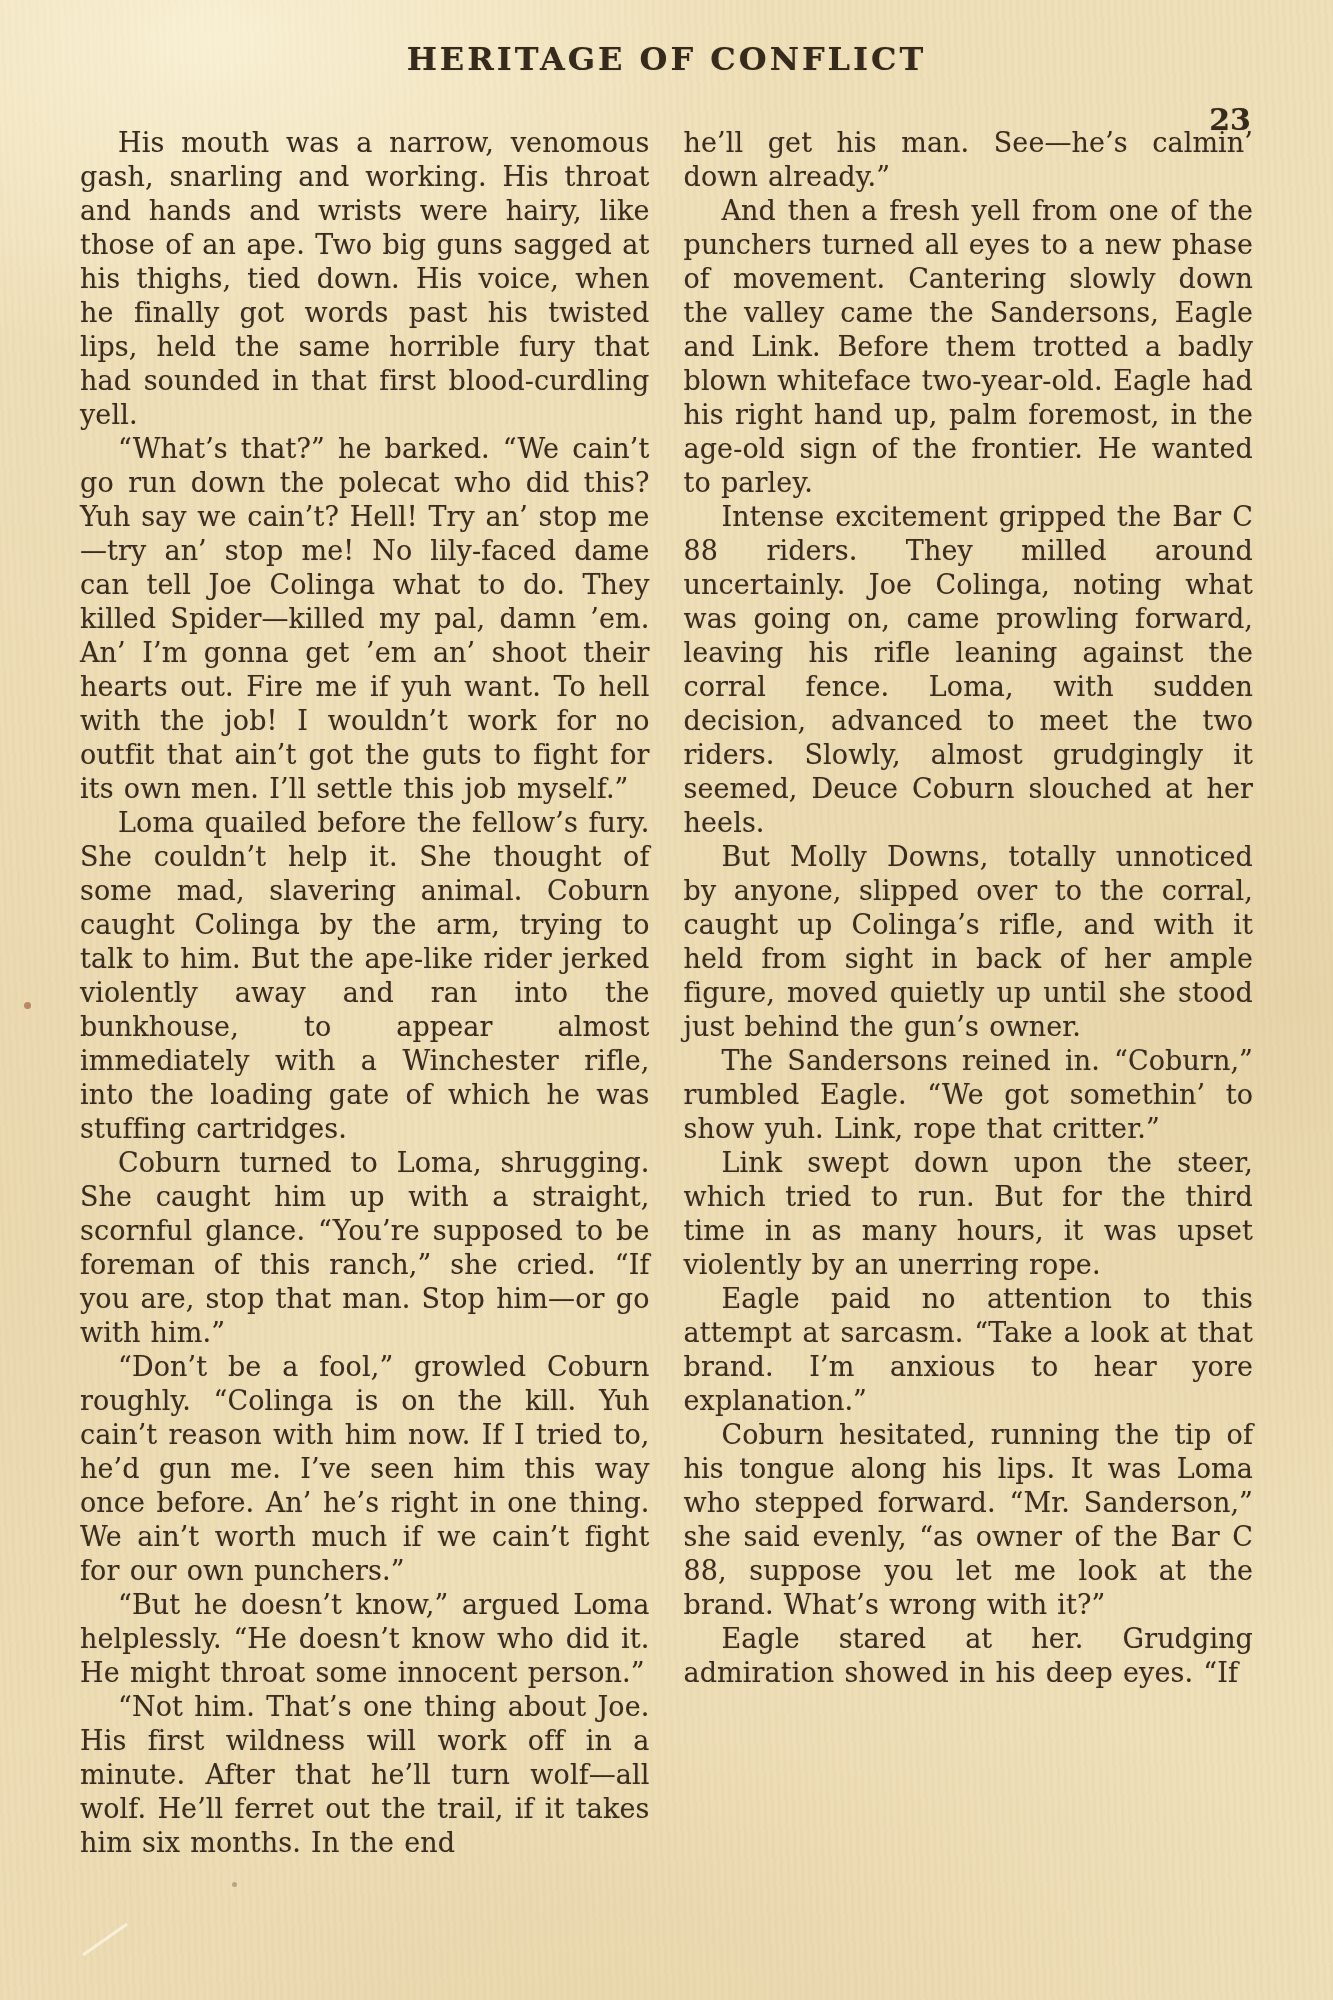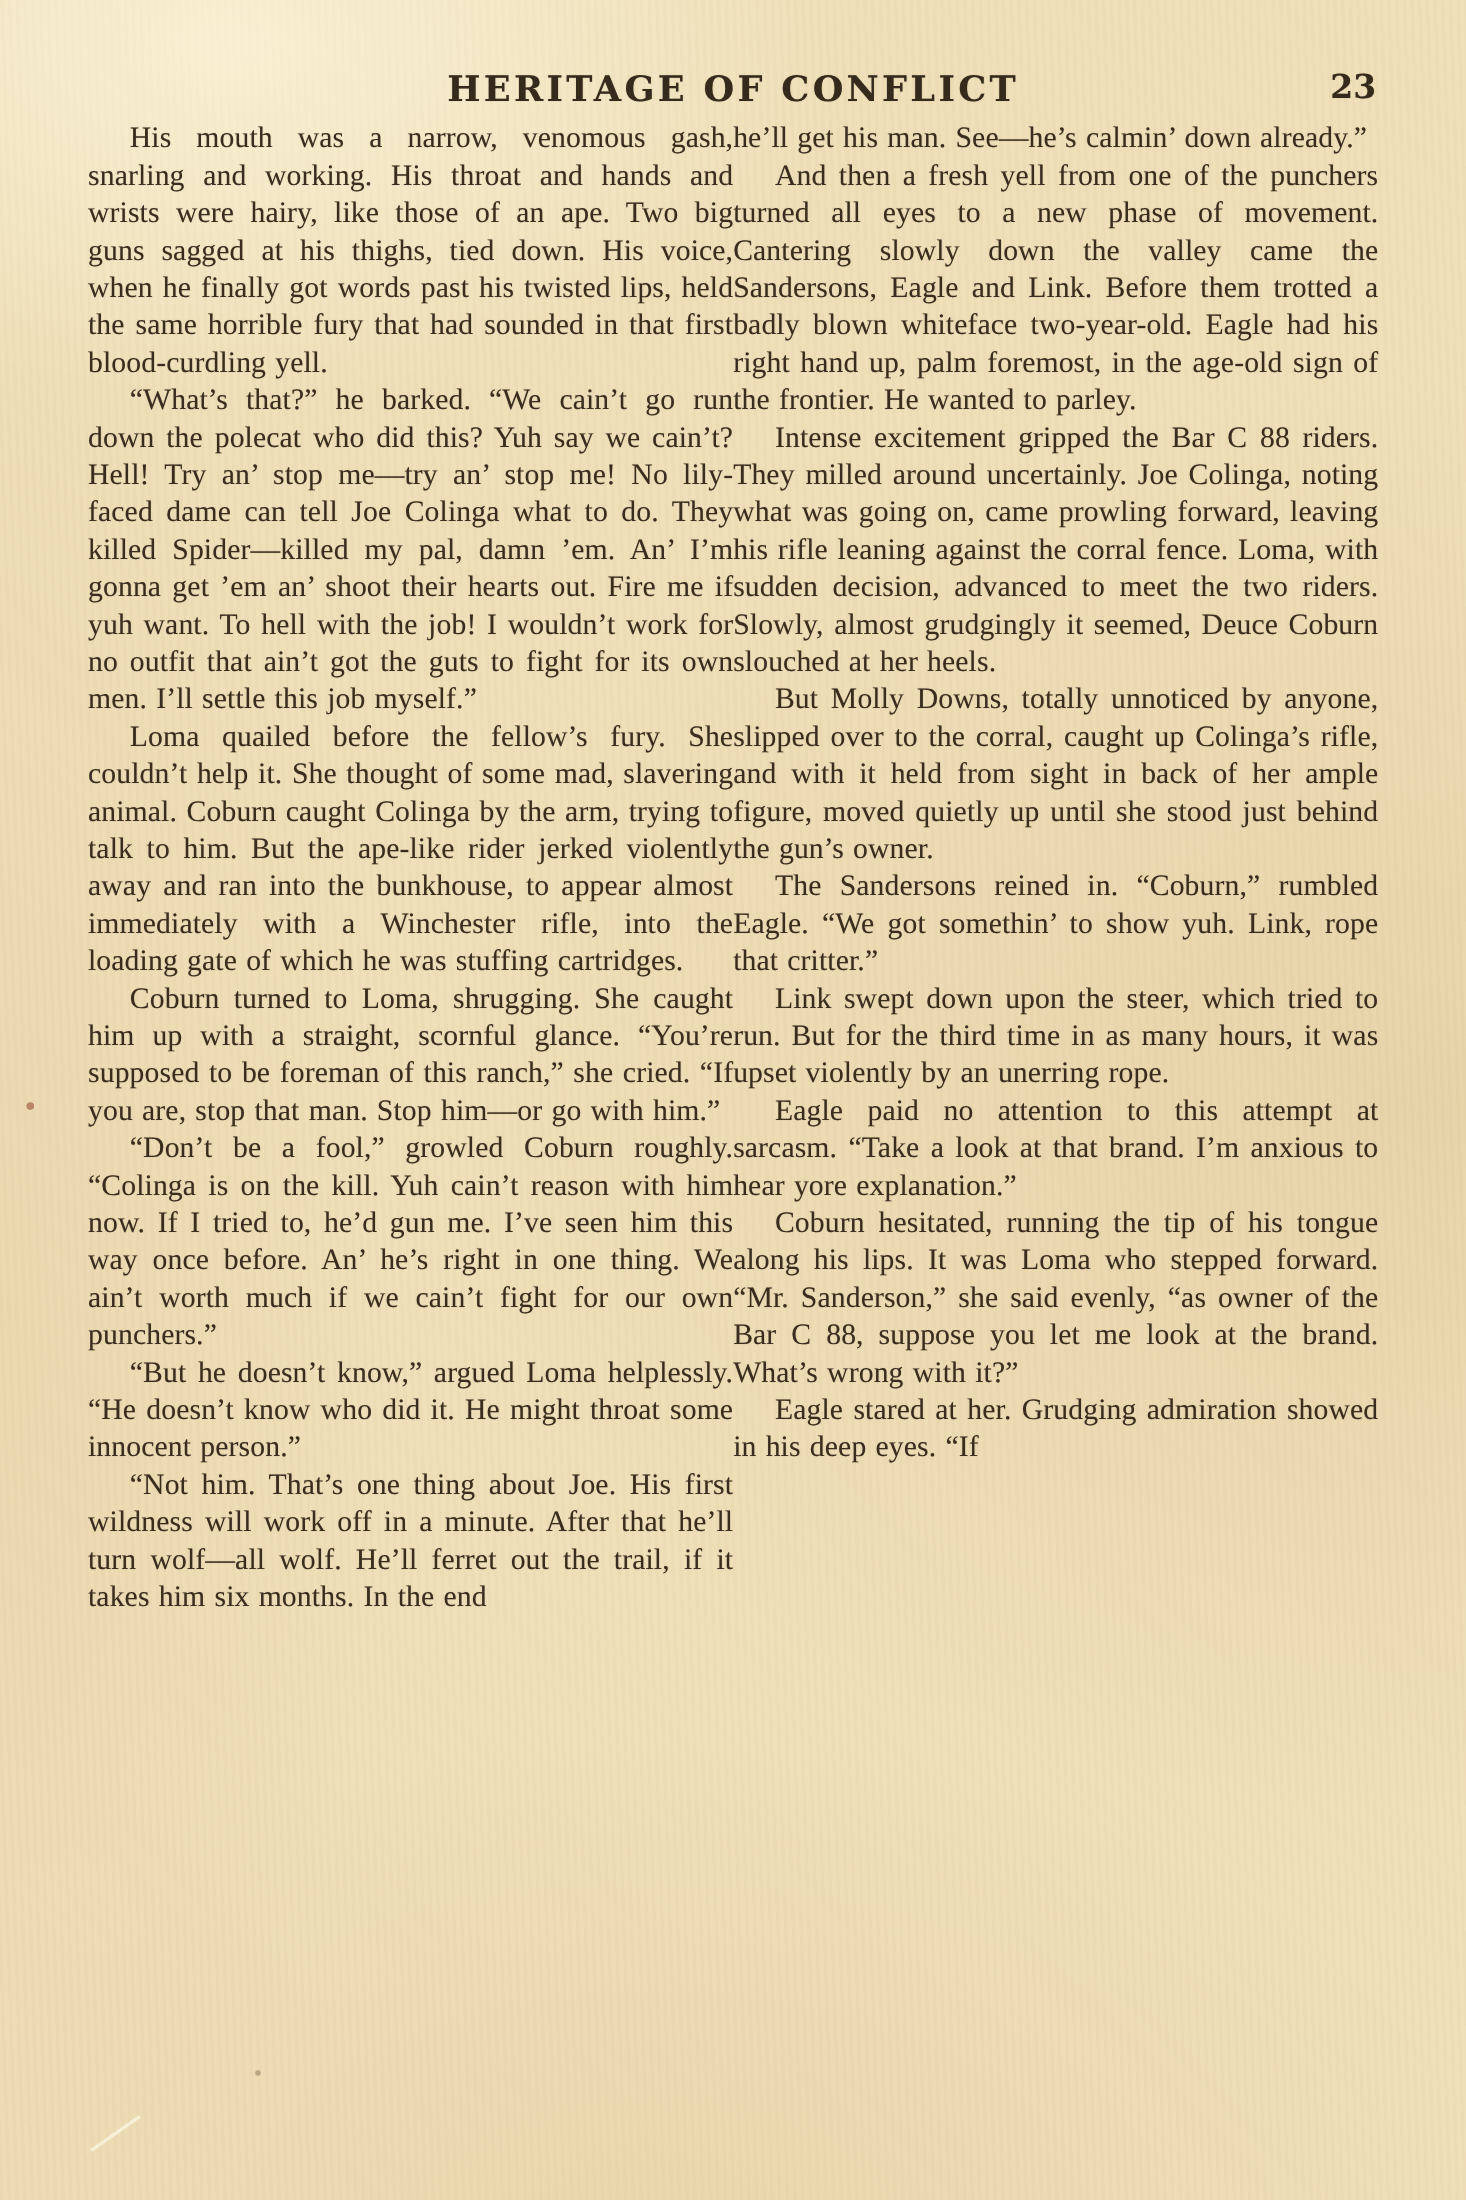--- a/index.html
+++ b/index.html
@@ -21,22 +21,22 @@
     background-image:
       radial-gradient(ellipse 900px 520px at 16% 2%, rgba(255,250,228,0.60), rgba(255,250,228,0) 62%),
       radial-gradient(ellipse 1400px 1000px at 98% 50%, rgba(198,165,108,0.20), rgba(198,165,108,0) 65%),
       radial-gradient(ellipse 1100px 650px at 45% 102%, rgba(206,176,120,0.18), rgba(206,176,120,0) 70%),
       radial-gradient(ellipse 500px 1400px at 0% 60%, rgba(210,178,125,0.16), rgba(210,178,125,0) 70%),
       repeating-linear-gradient(88deg, rgba(120,90,50,0.022) 0 3px, rgba(255,255,255,0.018) 3px 7px);
     color: #3a2d1f;
   }
   .page-header {
     position: relative;
-    padding-top: 62px;
     height: 46px;
+    margin-top: 40px;
   }
   .page-title {
     margin: 0;
     font-size: 32px;
     font-weight: 700;
     letter-spacing: 3px;
     text-align: center;
     color: #362a1c;
     text-shadow: 0 0 1px rgba(54,42,28,0.35);
   }
@@ -45,22 +45,23 @@
     top: 62px;
     right: 82px;
     font-size: 30px;
     font-weight: 700;
     color: #362a1c;
     text-shadow: 0 0 1px rgba(54,42,28,0.35);
     text-align: center;
   }
   .columns {
     display: flex;
+    gap: 34px;
     padding: 0 80px 0 80px;
-    font-family: Liberation Serif, serif;
+    margin-top: 40px;
   }
   .col {
     flex: 1 1 0;
     min-width: 0;
   }
   .para {
     margin: 0;
     font-size: 27px;
     line-height: 34px;
     text-align: justify;

